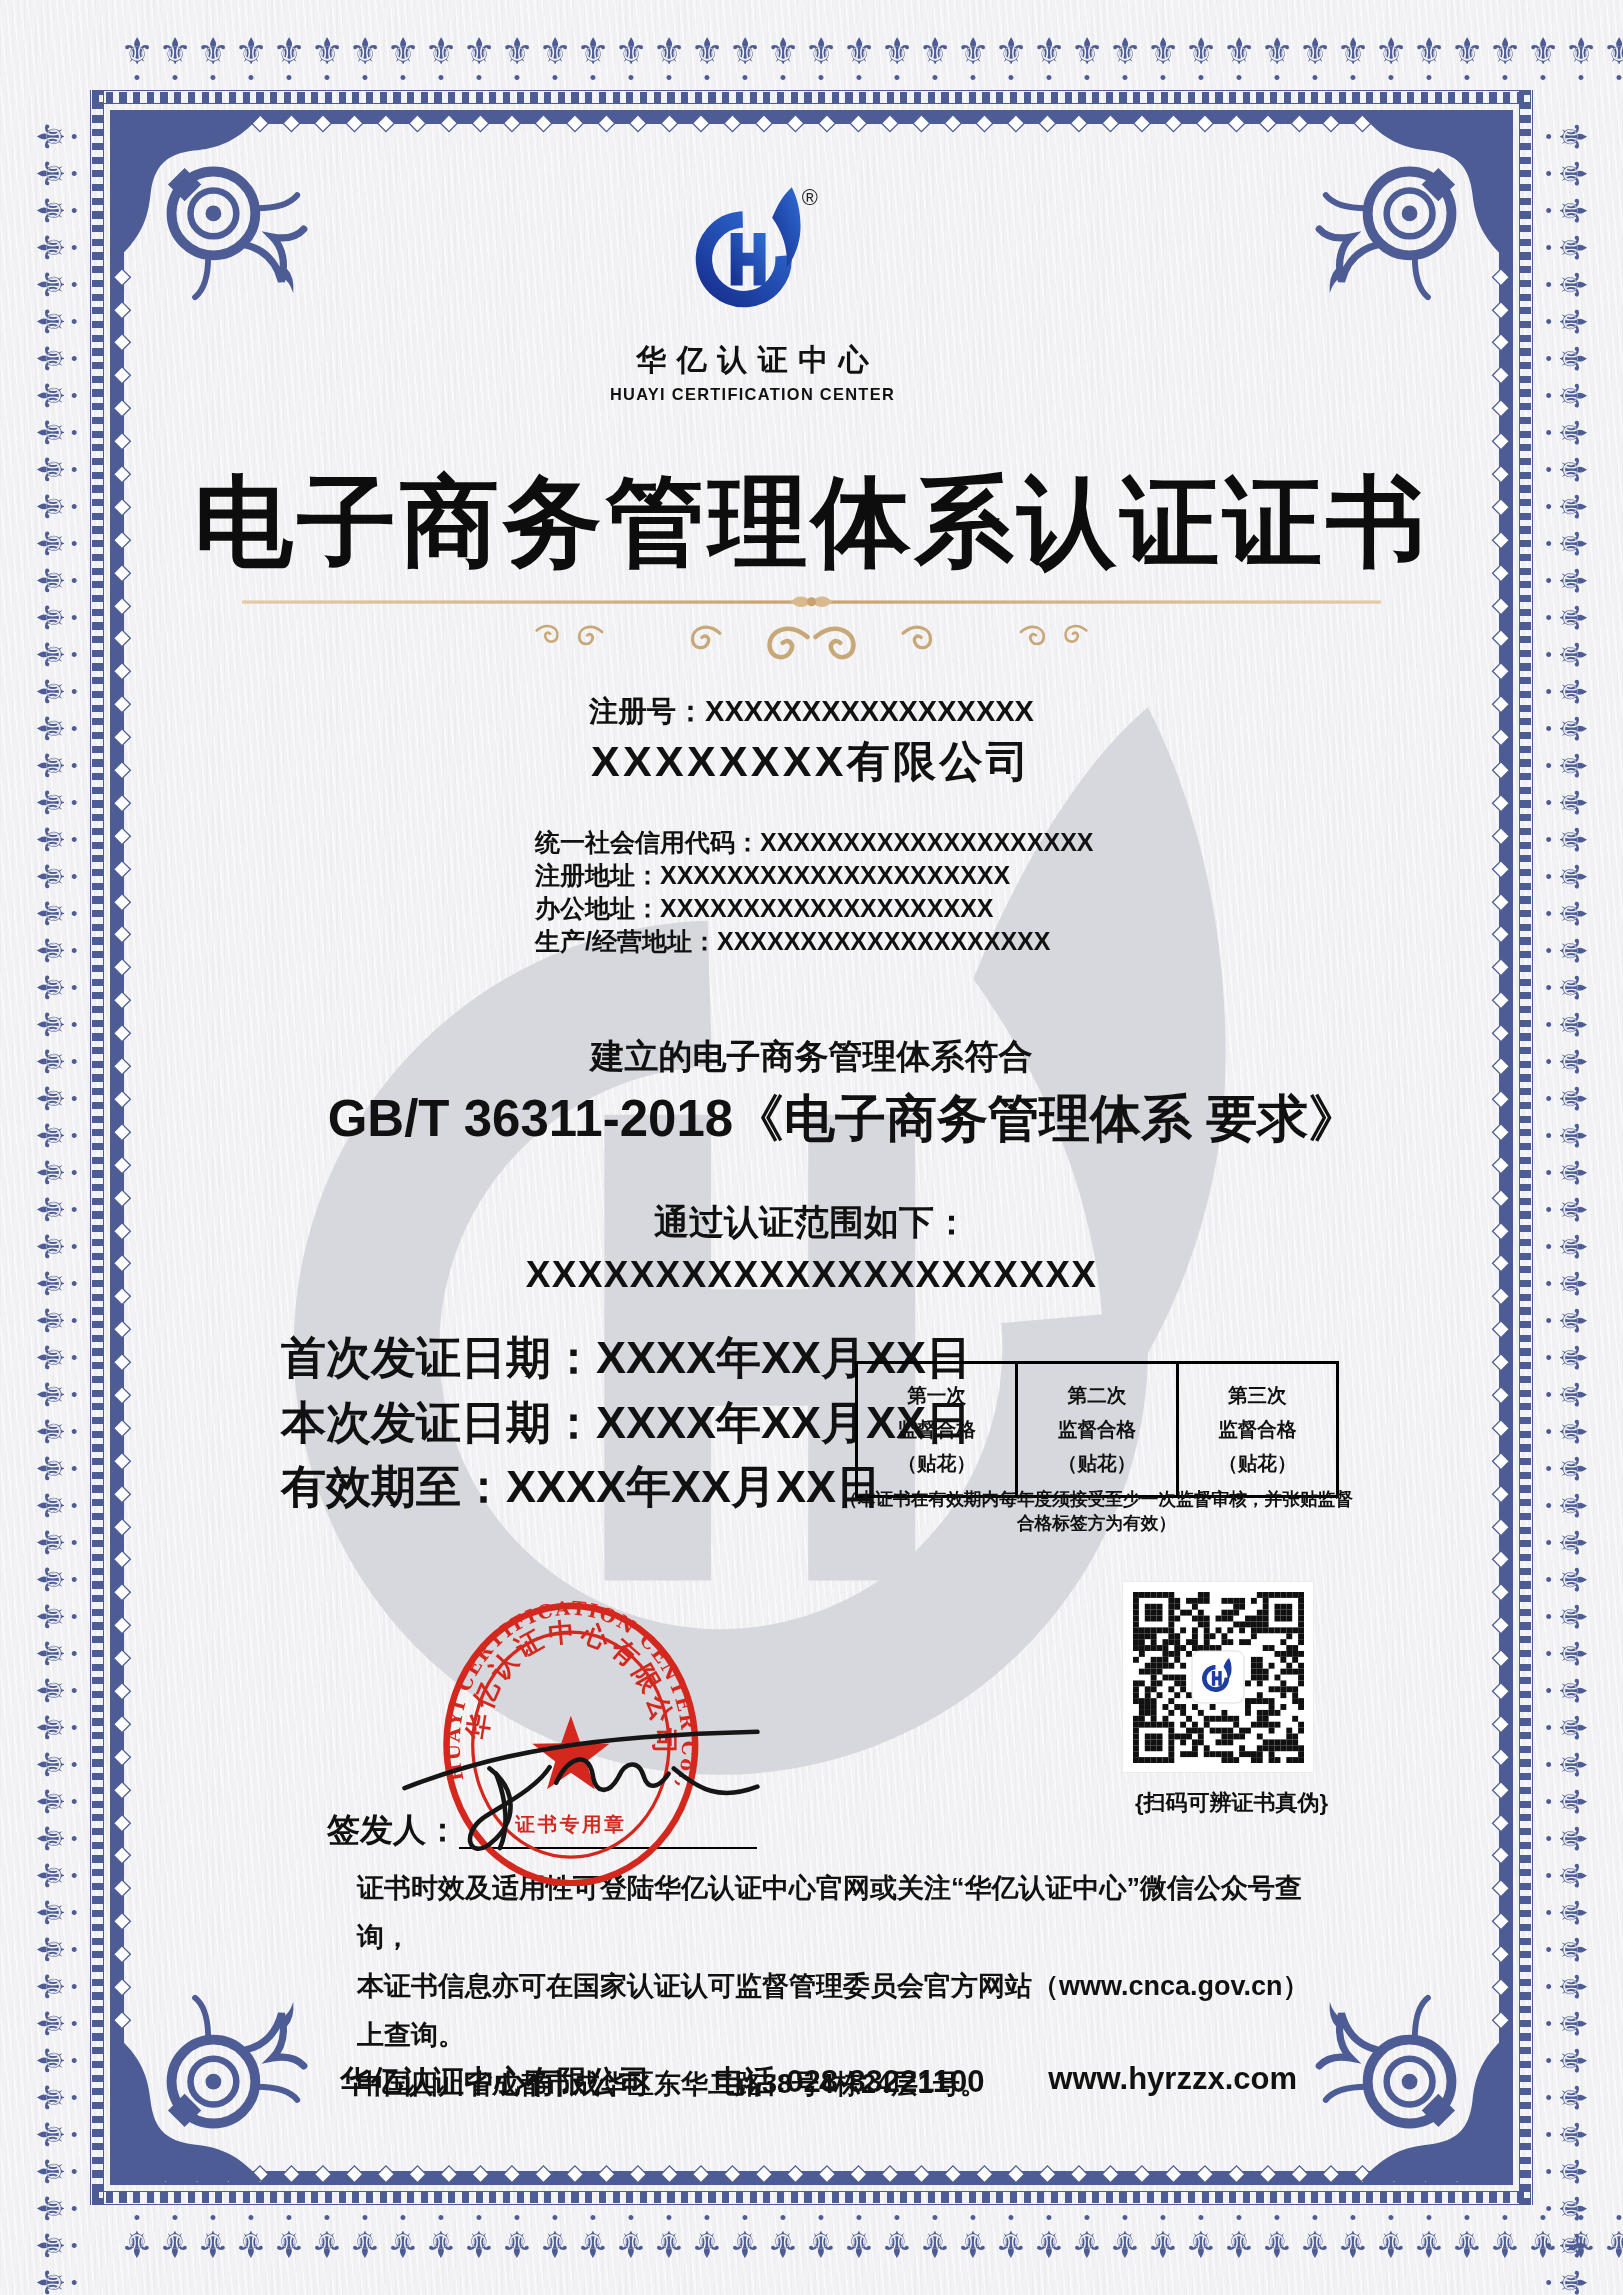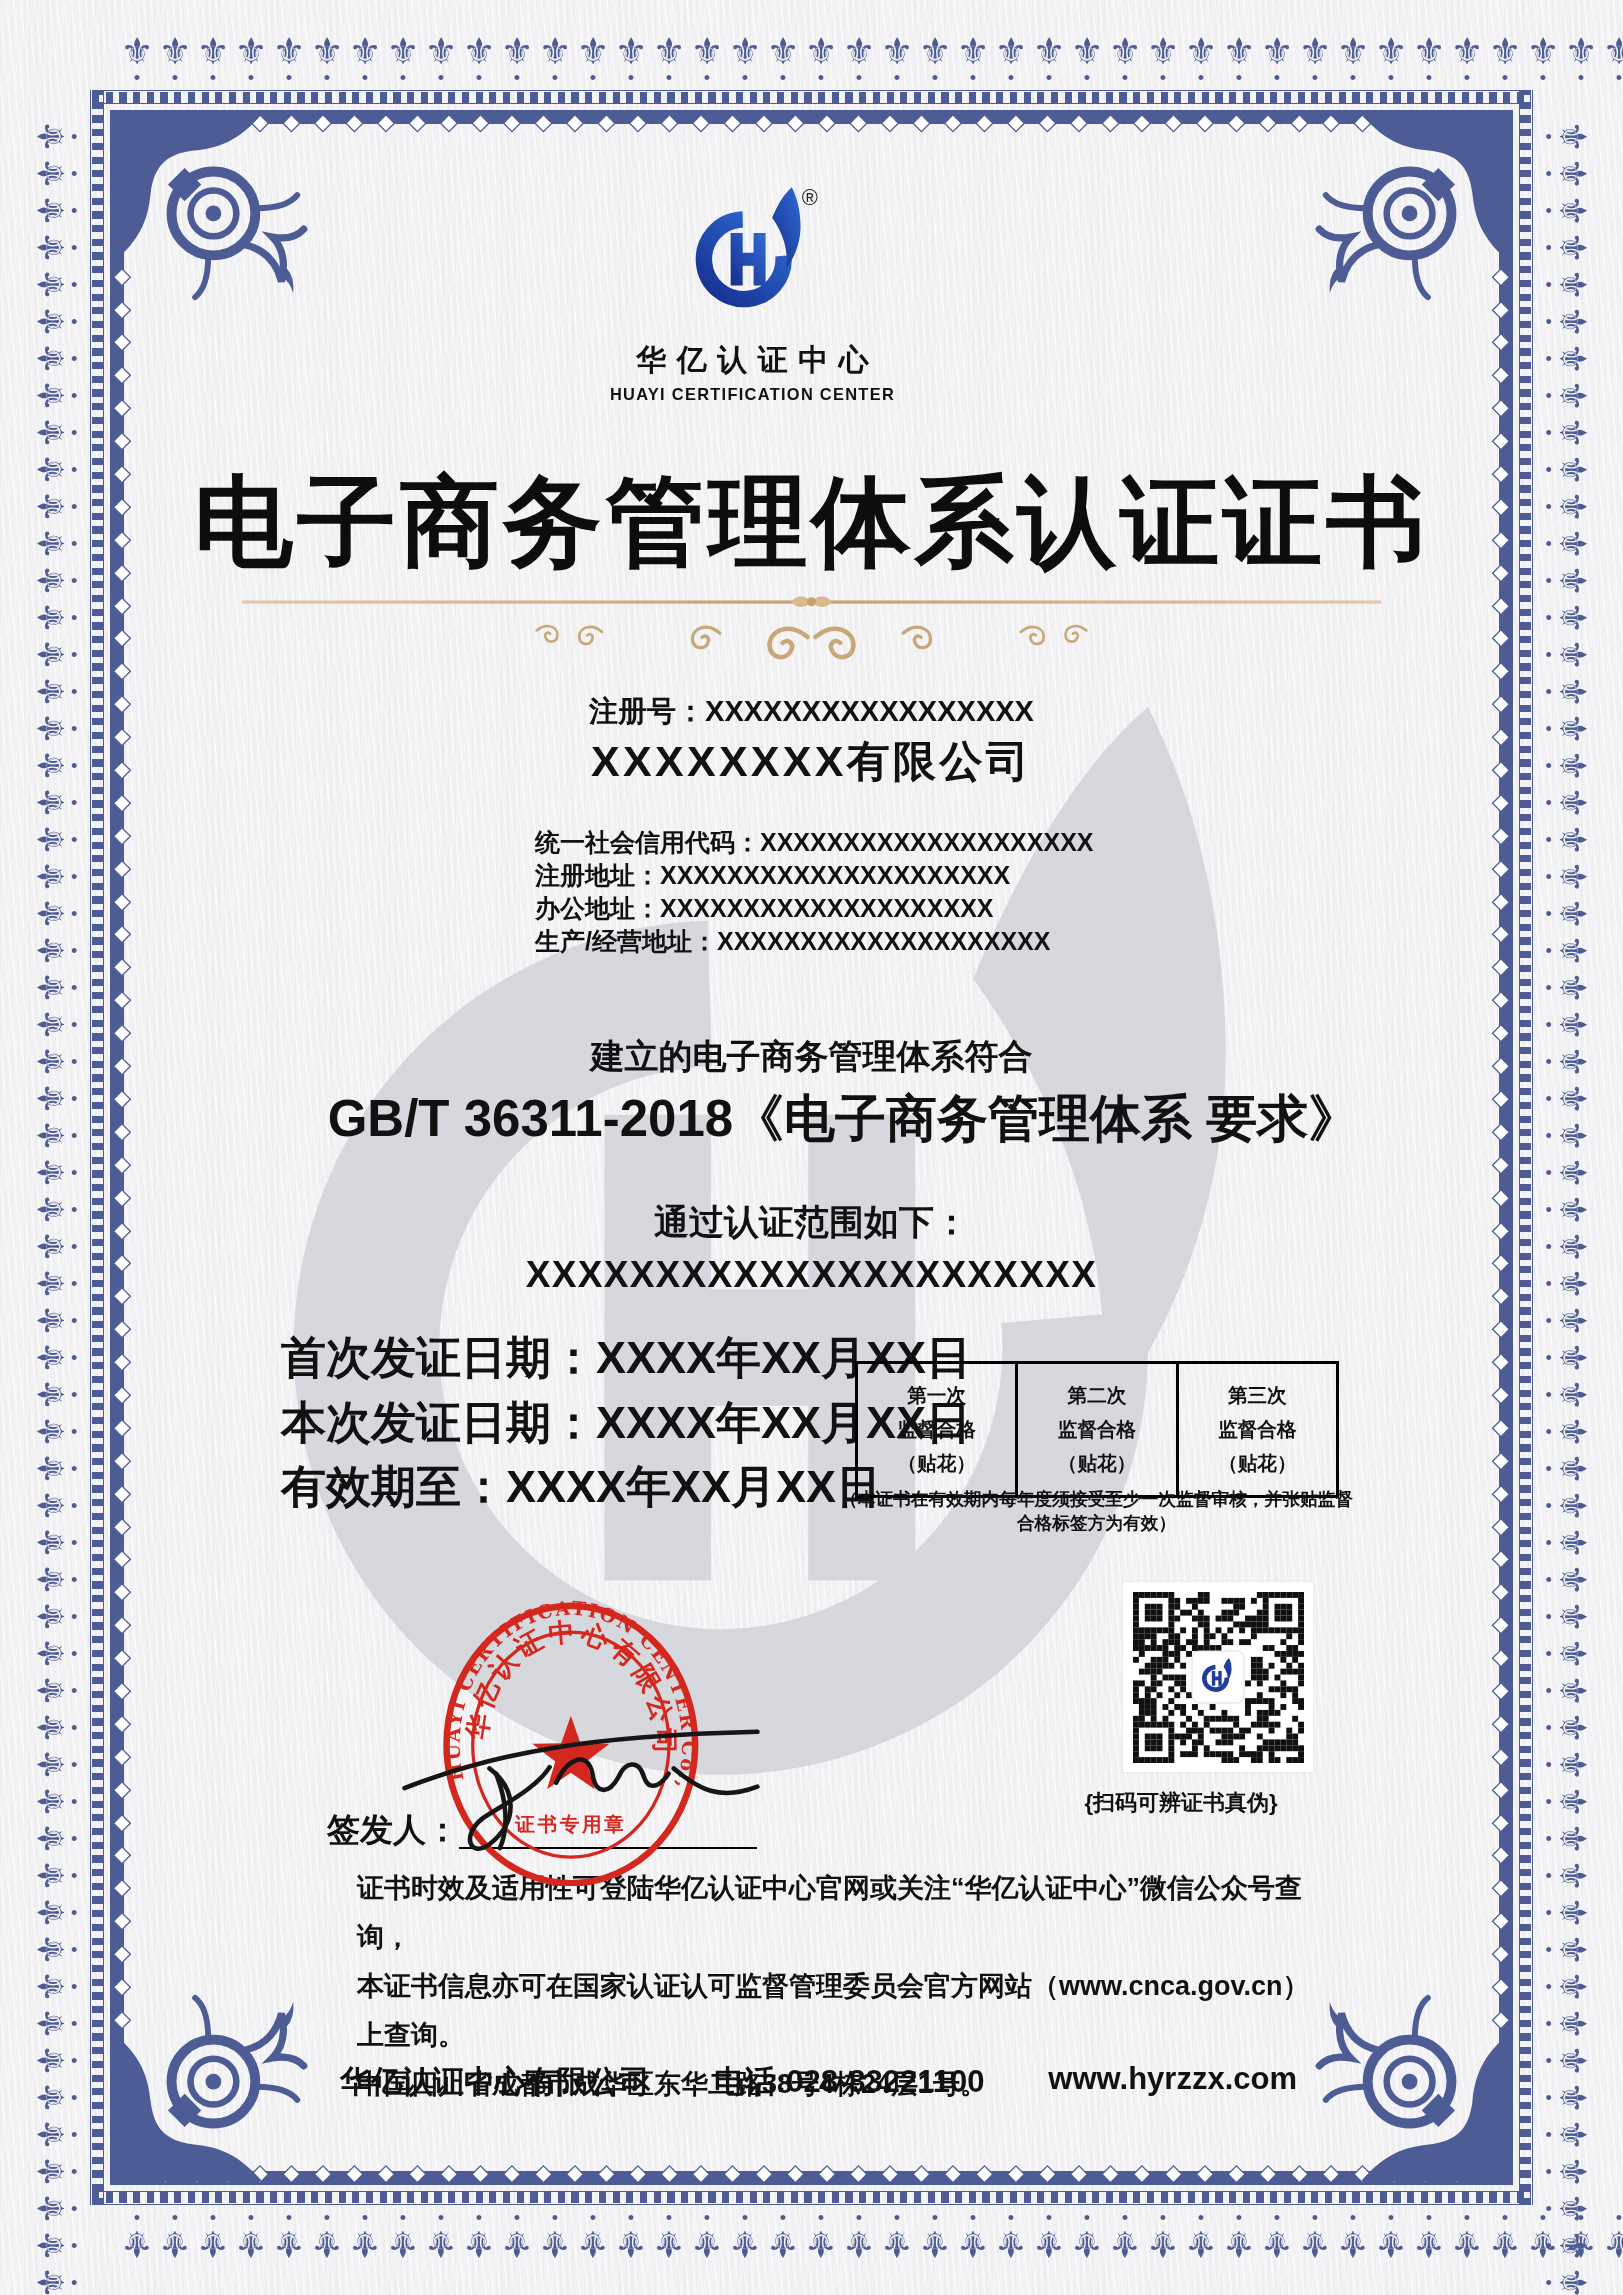--- a/index.html
+++ b/index.html
@@ -88,21 +88,21 @@
   .signature{position:absolute;left:391px;top:1690px;width:393px;height:183px;z-index:5;}
   .issuer{position:absolute;left:327px;top:1810px;display:flex;align-items:flex-end;z-index:3;}
   .issuer-label{font-size:33px;font-weight:bold;line-height:39px;text-align:center;}
   .issuer-line{display:inline-block;width:298px;border-bottom:2.6px solid #000;height:37px;}
   
   .qr-box{position:absolute;left:1123px;top:1582px;width:190px;height:190px;background:#fff;
           display:flex;align-items:center;justify-content:center;box-shadow:0 0 0 0.7px #e8e8ea;}
   .qr-center{position:absolute;left:50%;top:50%;transform:translate(-50%,-50%);
              width:51px;height:51px;background:#fff;border-radius:7.9px;border:0.7px solid #ddd;
              display:flex;align-items:center;justify-content:center;color:#1d3da0;}
-  .qr-caption{position:absolute;left:1070px;top:1788px;width:222px;text-align:center;
+  .qr-caption{position:absolute;left:1106px;top:1788px;width:222px;text-align:right;
               font-size:22px;font-weight:bold;}
   
   .notice{position:absolute;left:357px;top:1864px;width:955px;font-size:27px;
           font-weight:bold;line-height:49px;}
   .footer-row{position:absolute;left:340px;right:326px;top:2061px;display:flex;
               justify-content:space-between;font-size:31px;font-weight:bold;}
   .gold-divider{position:absolute;left:242px;top:586px;width:1139px;height:76px;}
 </style>
 </head>
 <body>

